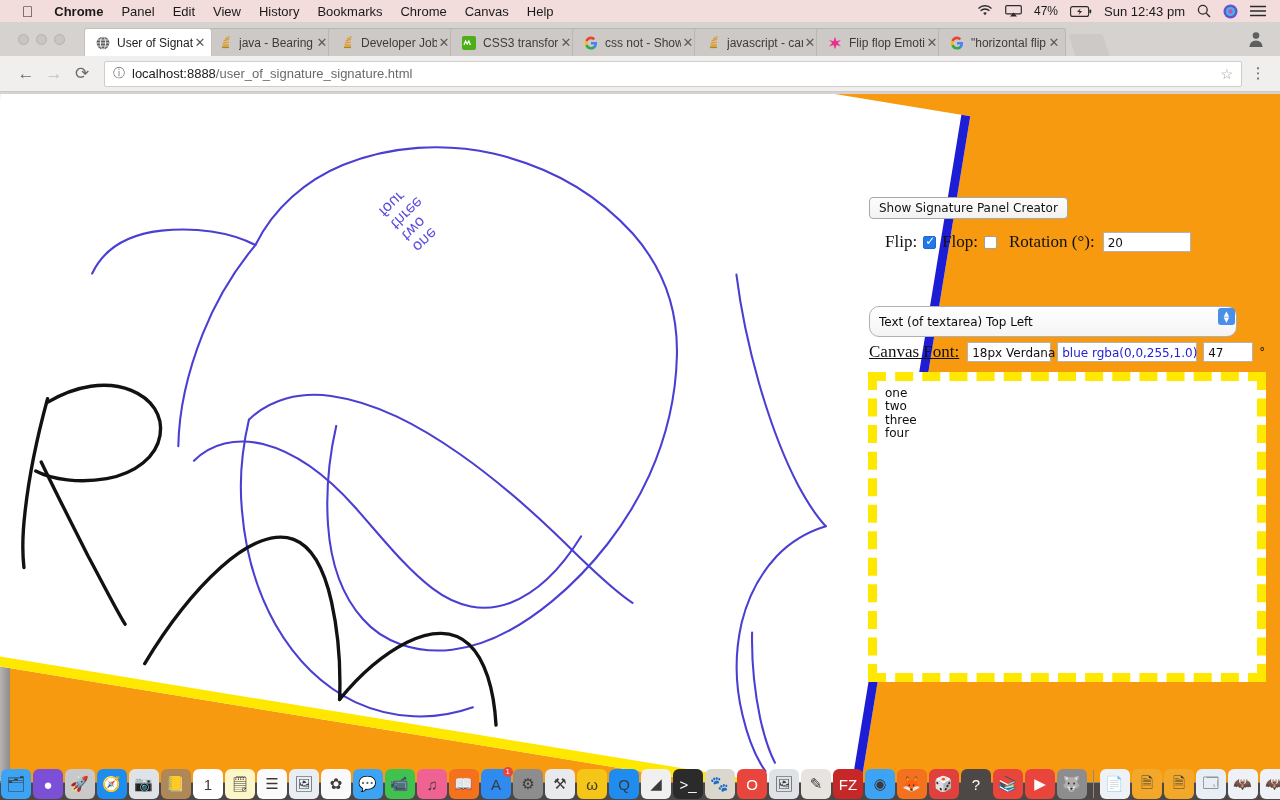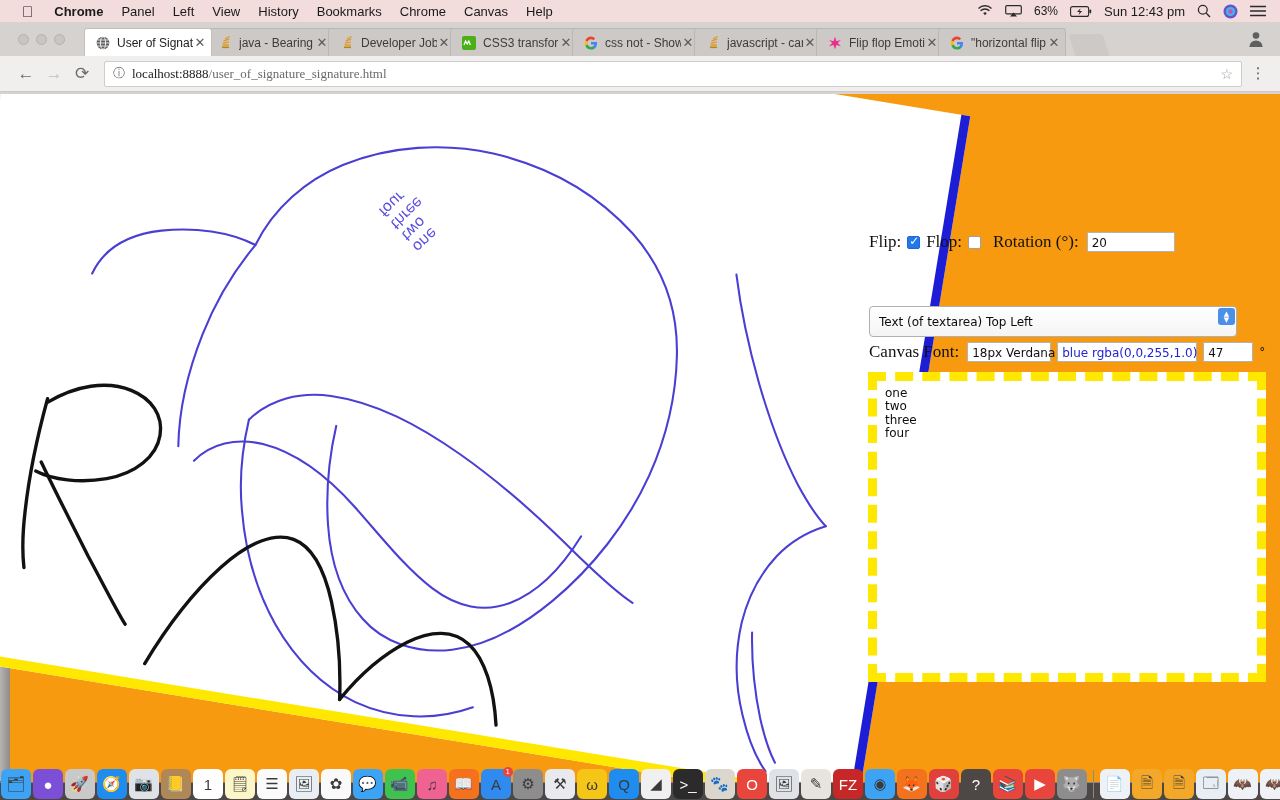--- a/index.html
+++ b/index.html
@@ -71,21 +71,21 @@
   .nav-btn.dim { color: #c0bebd; }
   .omnibox {
     flex: 1 1 auto; height: 26px; margin: 0 6px 0 8px;
     background: #fff; border: 1px solid #cfcdcb; border-radius: 2px;
     display: flex; align-items: center; padding: 0 8px;
     font-size: 13px; color: #202020;
   }
   .omnibox .info { margin-right: 7px; color: #6d6d6d; font-size: 12px;
                    display: inline-flex; align-items: center; }
   .omnibox .urltext { flex: 1 1 auto; white-space: nowrap; overflow: hidden;
-                      font-family: Liberation Serif, serif; }
+                      font-family: Liberation Sans, sans-serif; }
   .omnibox .urltext .host { color: #202020; }
   .omnibox .urltext .path { color: #6a6a6a; }
   .star { color: #9a9a9a; font-size: 14px; padding-left: 6px; }
   .kebab { width: 20px; text-align: center; color: #5a5a5a; font-size: 15px; line-height: 0.7; }
 
   
   .viewport {
     position: absolute; left: 0; top: 72px; width: 1280px; height: 688px;
     background: #ffffff; overflow: hidden;
   }
@@ -131,46 +131,46 @@
   .show-btn {
     position: absolute; left: 9px; top: 103px;
     font-size: 12px; font-family: "DejaVu Sans", sans-serif;
     background: linear-gradient(#fdfdfd,#f2f2f2);
     border: 1px solid #a7a7a7; border-radius: 4px;
     padding: 3px 9px; color: #141414;
   }
   .row { position: absolute; left: 9px; color: #111;
          font-family: "Liberation Serif", serif; font-size: 17px;
          display: flex; align-items: center; white-space: nowrap; }
-  .row-flip { top: 138px; }
+  .row-flip { top: 138px; margin-left: 16px; }
   .row-email { top: 174px; }
   .row-font { top: 248px; }
   .cb { width: 13px; height: 13px; margin: 0 6px; border-radius: 2px;
         border: 1px solid #a0a0a0; background: #fff; display: inline-block;
         position: relative; vertical-align: middle; }
   .cb.checked { background: #2278ea; border-color: #1e6ad0; }
   .cb.checked::after { content: "✓"; position: absolute; left: 1px; top: -3px;
         color: #fff; font-size: 12px; font-family: "DejaVu Sans", sans-serif; }
   .txtinput {
     background: #fff; border: 1px solid #b3b3b3;
     font-size: 12px; font-family: "DejaVu Sans", sans-serif;
     color: #111; padding: 2px 4px; height: 20px; line-height: 16px;
   }
   .in-rot { width: 88px; margin-left: 8px; }
   .in-email { width: 182px; margin-left: 8px; }
   .in-font { width: 84px; }
   .in-color { width: 140px; margin-left: 6px; color: #2222d8; }
   .in-deg { width: 50px; margin-left: 6px; }
   .deg-mark { margin-left: 6px; font-family: "DejaVu Sans", sans-serif; font-size: 12px; color:#111; }
-  .label-cf { margin-right: 8px; }
+  .label-cf { margin-right: 8px; text-decoration: underline; }
 
   .selectbox {
     position: absolute; left: 9px; top: 212px; width: 368px; height: 31px;
     background: linear-gradient(#ffffff,#f4f4f4);
-    border: 1px solid #b0b0b0; border-radius: 4px;
+    border: 1px solid #b0b0b0; border-radius: 10px;
     display: flex; align-items: center; padding-left: 9px;
     font-size: 12px; font-family: "DejaVu Sans", sans-serif; color: #0c0c0c;
   }
   .selectbox .arrowbox {
     position: absolute; right: 1px; top: 1px; width: 17px; height: 17px;
     background: #4a90e8; border-radius: 3px;
     display: flex; flex-direction: column; align-items: center;
     justify-content: center; color: #fff; font-size: 7px; line-height: 6px;
   }
 
@@ -201,21 +201,21 @@
 </style>
 </head>
 <body>
 
 <div id="root">
 
   <div class="menubar">
     <span class="apple"></span>
     <span class="mitem bold">Chrome</span>
     <span class="mitem">Panel</span>
-    <span class="mitem">Left</span>
+    <span class="mitem">Edit</span>
     <span class="mitem">View</span>
     <span class="mitem">History</span>
     <span class="mitem">Bookmarks</span>
     <span class="mitem">Chrome</span>
     <span class="mitem">Canvas</span>
     <span class="mitem">Help</span>
     <span class="spacer"></span>
     <span class="right">
       <span class="mb-icon">
         <svg width="16" height="12" viewBox="0 0 16 12">
@@ -223,21 +223,21 @@
             <path d="M3.6 5.8a6.4 6.4 0 0 1 8.8 0" stroke="#2b2b2b" stroke-width="1.4" fill="none"></path>
             <path d="M1.5 3.4a9.4 9.4 0 0 1 13 0" stroke="#2b2b2b" stroke-width="1.4" fill="none"></path>
           </svg>
       </span>
       <span class="mb-icon">
         <svg width="17" height="12" viewBox="0 0 17 12">
             <rect x="0.7" y="0.7" width="15.6" height="8.2" rx="1.2" stroke="#2b2b2b" stroke-width="1.2" fill="none"></rect>
             <path d="M8.5 7.6L12 11.6H5z" fill="#2b2b2b"></path>
           </svg>
       </span>
-      <span style="font-size:12px">63%</span>
+      <span style="font-size:12px">47%</span>
       <span class="mb-icon">
         <svg width="22" height="11" viewBox="0 0 22 11">
             <rect x="0.6" y="0.6" width="18" height="9.8" rx="2" stroke="#2b2b2b" stroke-width="1.1" fill="none"></rect>
             <rect x="19.4" y="3.4" width="1.8" height="4" rx="0.8" fill="#2b2b2b"></rect>
             <path d="M10.6 2.2L7 6h2.6l-1 3 3.6-3.9H9.6z" fill="#2b2b2b"></path>
           </svg>
       </span>
       <span style="font-size:13px">Sun 12:43 pm</span>
       <span class="mb-icon">
         <svg width="14" height="14" viewBox="0 0 14 14">
@@ -435,20 +435,21 @@
           </svg>
           <div class="canvas-text">one
 two
 three
 four</div>
         </div>
       </div>
 
       <div class="panel">
 
+        <div class="show-btn">Show Signature Panel Creator</div>
 
         <div class="row row-flip">
           <span>Flip:</span>
           <span class="cb checked"></span>
           <span>Flop:</span>
           <span class="cb"></span>
           <span style="margin-left:6px">Rotation (°):</span>
           <span class="txtinput in-rot">20</span>
         </div>
 

